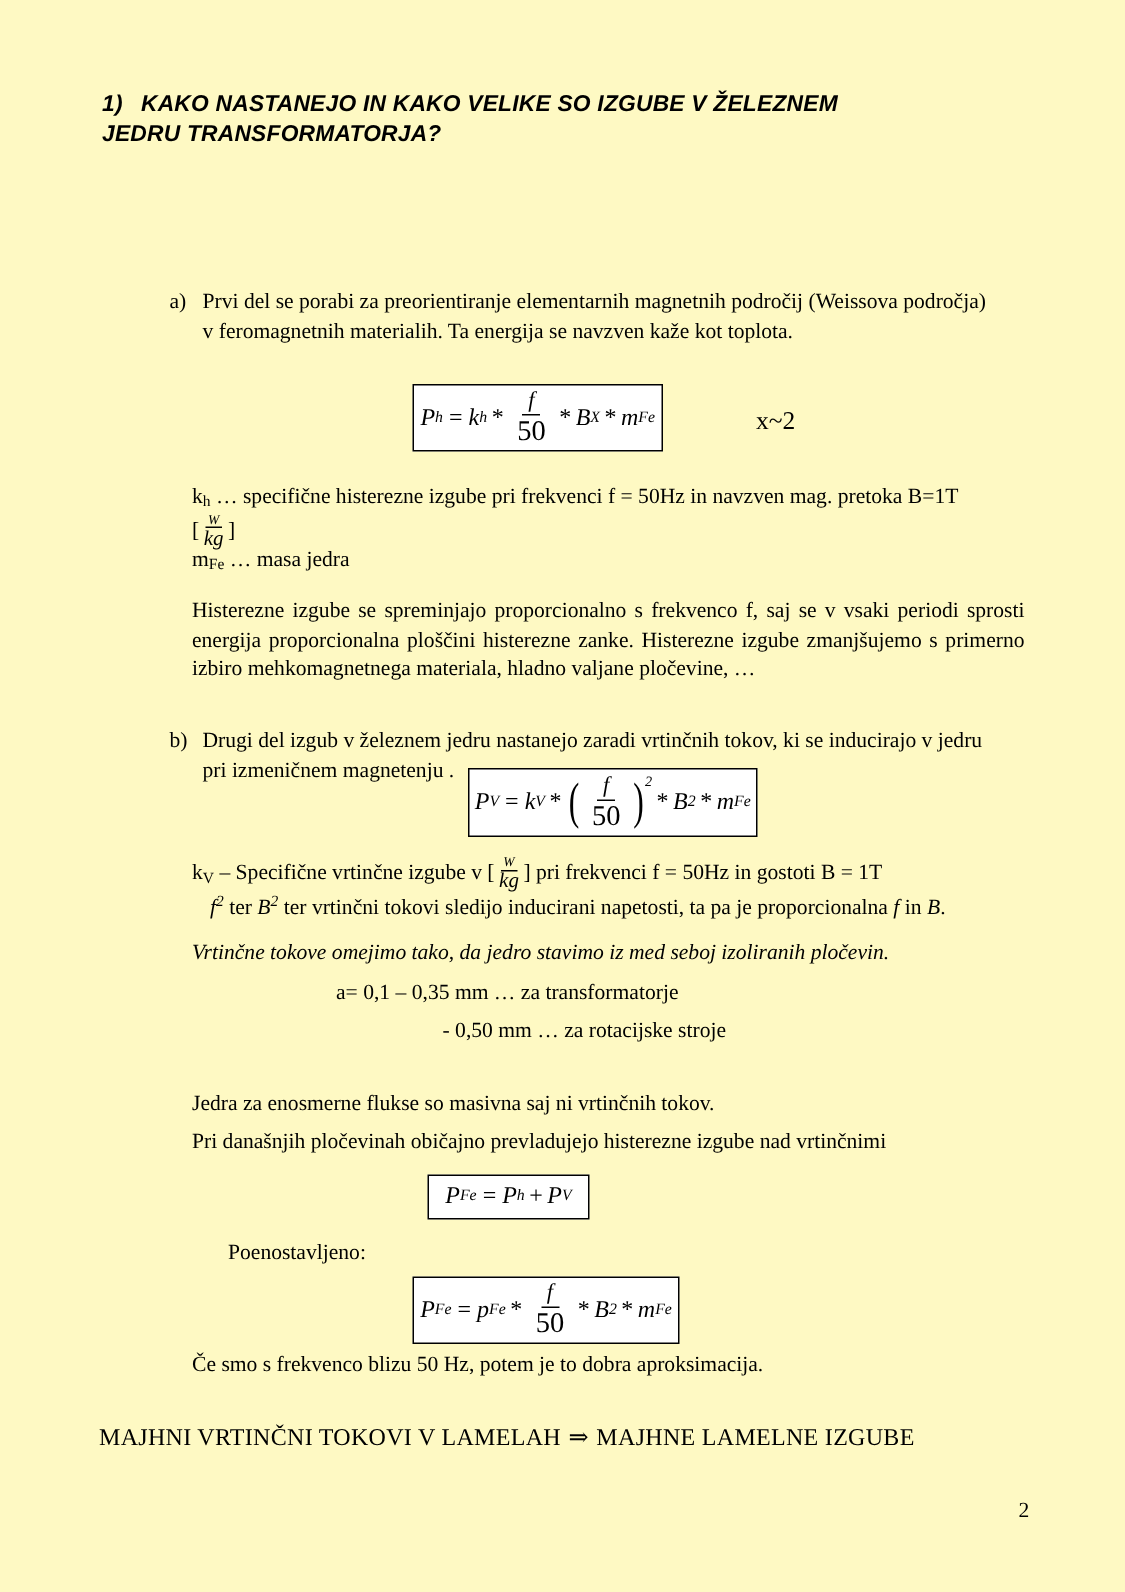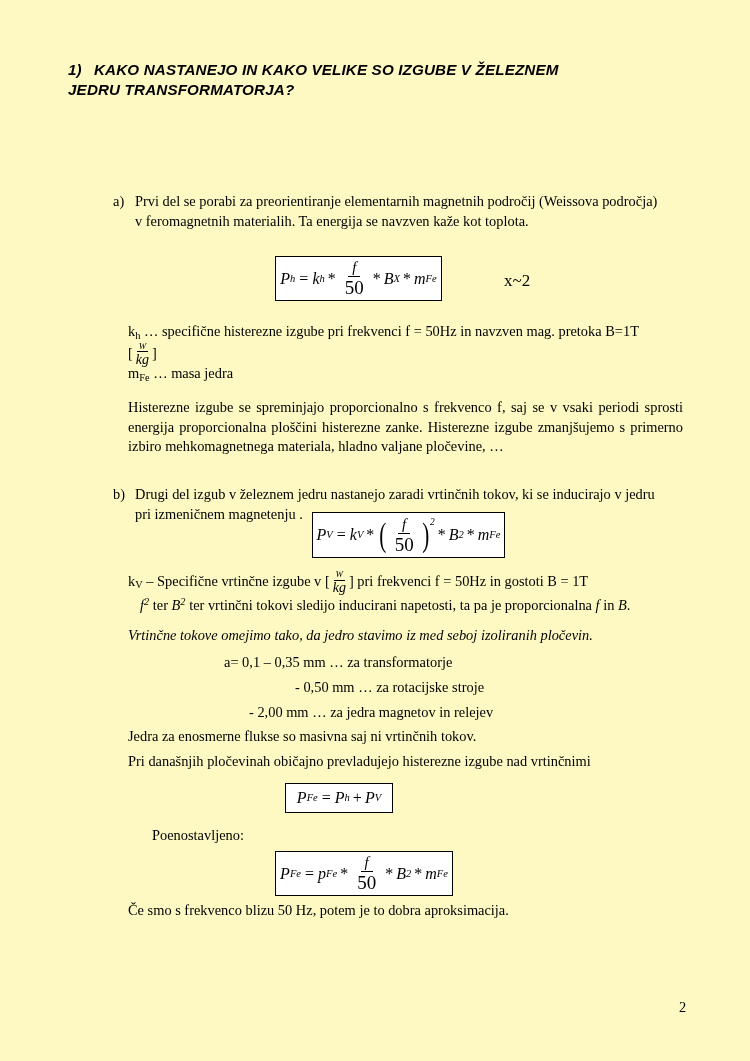--- a/index.html
+++ b/index.html
@@ -353,21 +353,20 @@
   </div>
 
   <div class="body-text p-f2">
     <span class="ital">f</span><sup class="tsup ital">2</sup><span> ter </span><span class="ital">B</span><sup class="tsup ital">2</sup><span> ter vrtinčni tokovi sledijo inducirani napetosti, ta pa je proporcionalna </span><span class="ital">f</span><span> in </span><span class="ital">B</span><span>.</span>
   </div>
 
   <div class="body-text p-vrt">Vrtinčne tokove omejimo tako, da jedro stavimo iz med seboj izoliranih pločevin.</div>
 
   <div class="meas meas-1">a= 0,1 – 0,35 mm … za transformatorje</div>
   <div class="meas meas-2">- 0,50 mm … za rotacijske stroje</div>
-  <div class="meas meas-3">- 2,00 mm … za jedra magnetov in relejev</div>
 
   <div class="body-text p-jedra">Jedra za enosmerne flukse so masivna saj ni vrtinčnih tokov.</div>
   <div class="body-text p-danas">Pri današnjih pločevinah običajno prevladujejo histerezne izgube nad vrtinčnimi</div>
 
   <div class="formula-box" id="box-pfe-sum">
     <span class="fx">
       <span>P</span>
         <sub class="vsub">Fe</sub>
       <span class="eq">=</span>
       <span>P</span>
@@ -396,16 +395,19 @@
       <span>B</span>
         <sup class="vsup">2</sup>
       <span class="op">*</span>
       <span>m</span>
         <sub class="vsub">Fe</sub>
     </span>
   </div>
 
   <div class="body-text p-ce">Če smo s frekvenco blizu 50 Hz, potem je to dobra aproksimacija.</div>
 
+  <div class="conclusion">
+    <span>MAJHNI VRTINČNI TOKOVI V LAMELAH</span><span class="arrow">⇒</span><span>MAJHNE LAMELNE IZGUBE</span>
+  </div>
 
   <div class="page-number">2</div>
 
 </div>
 
 </body></html>

